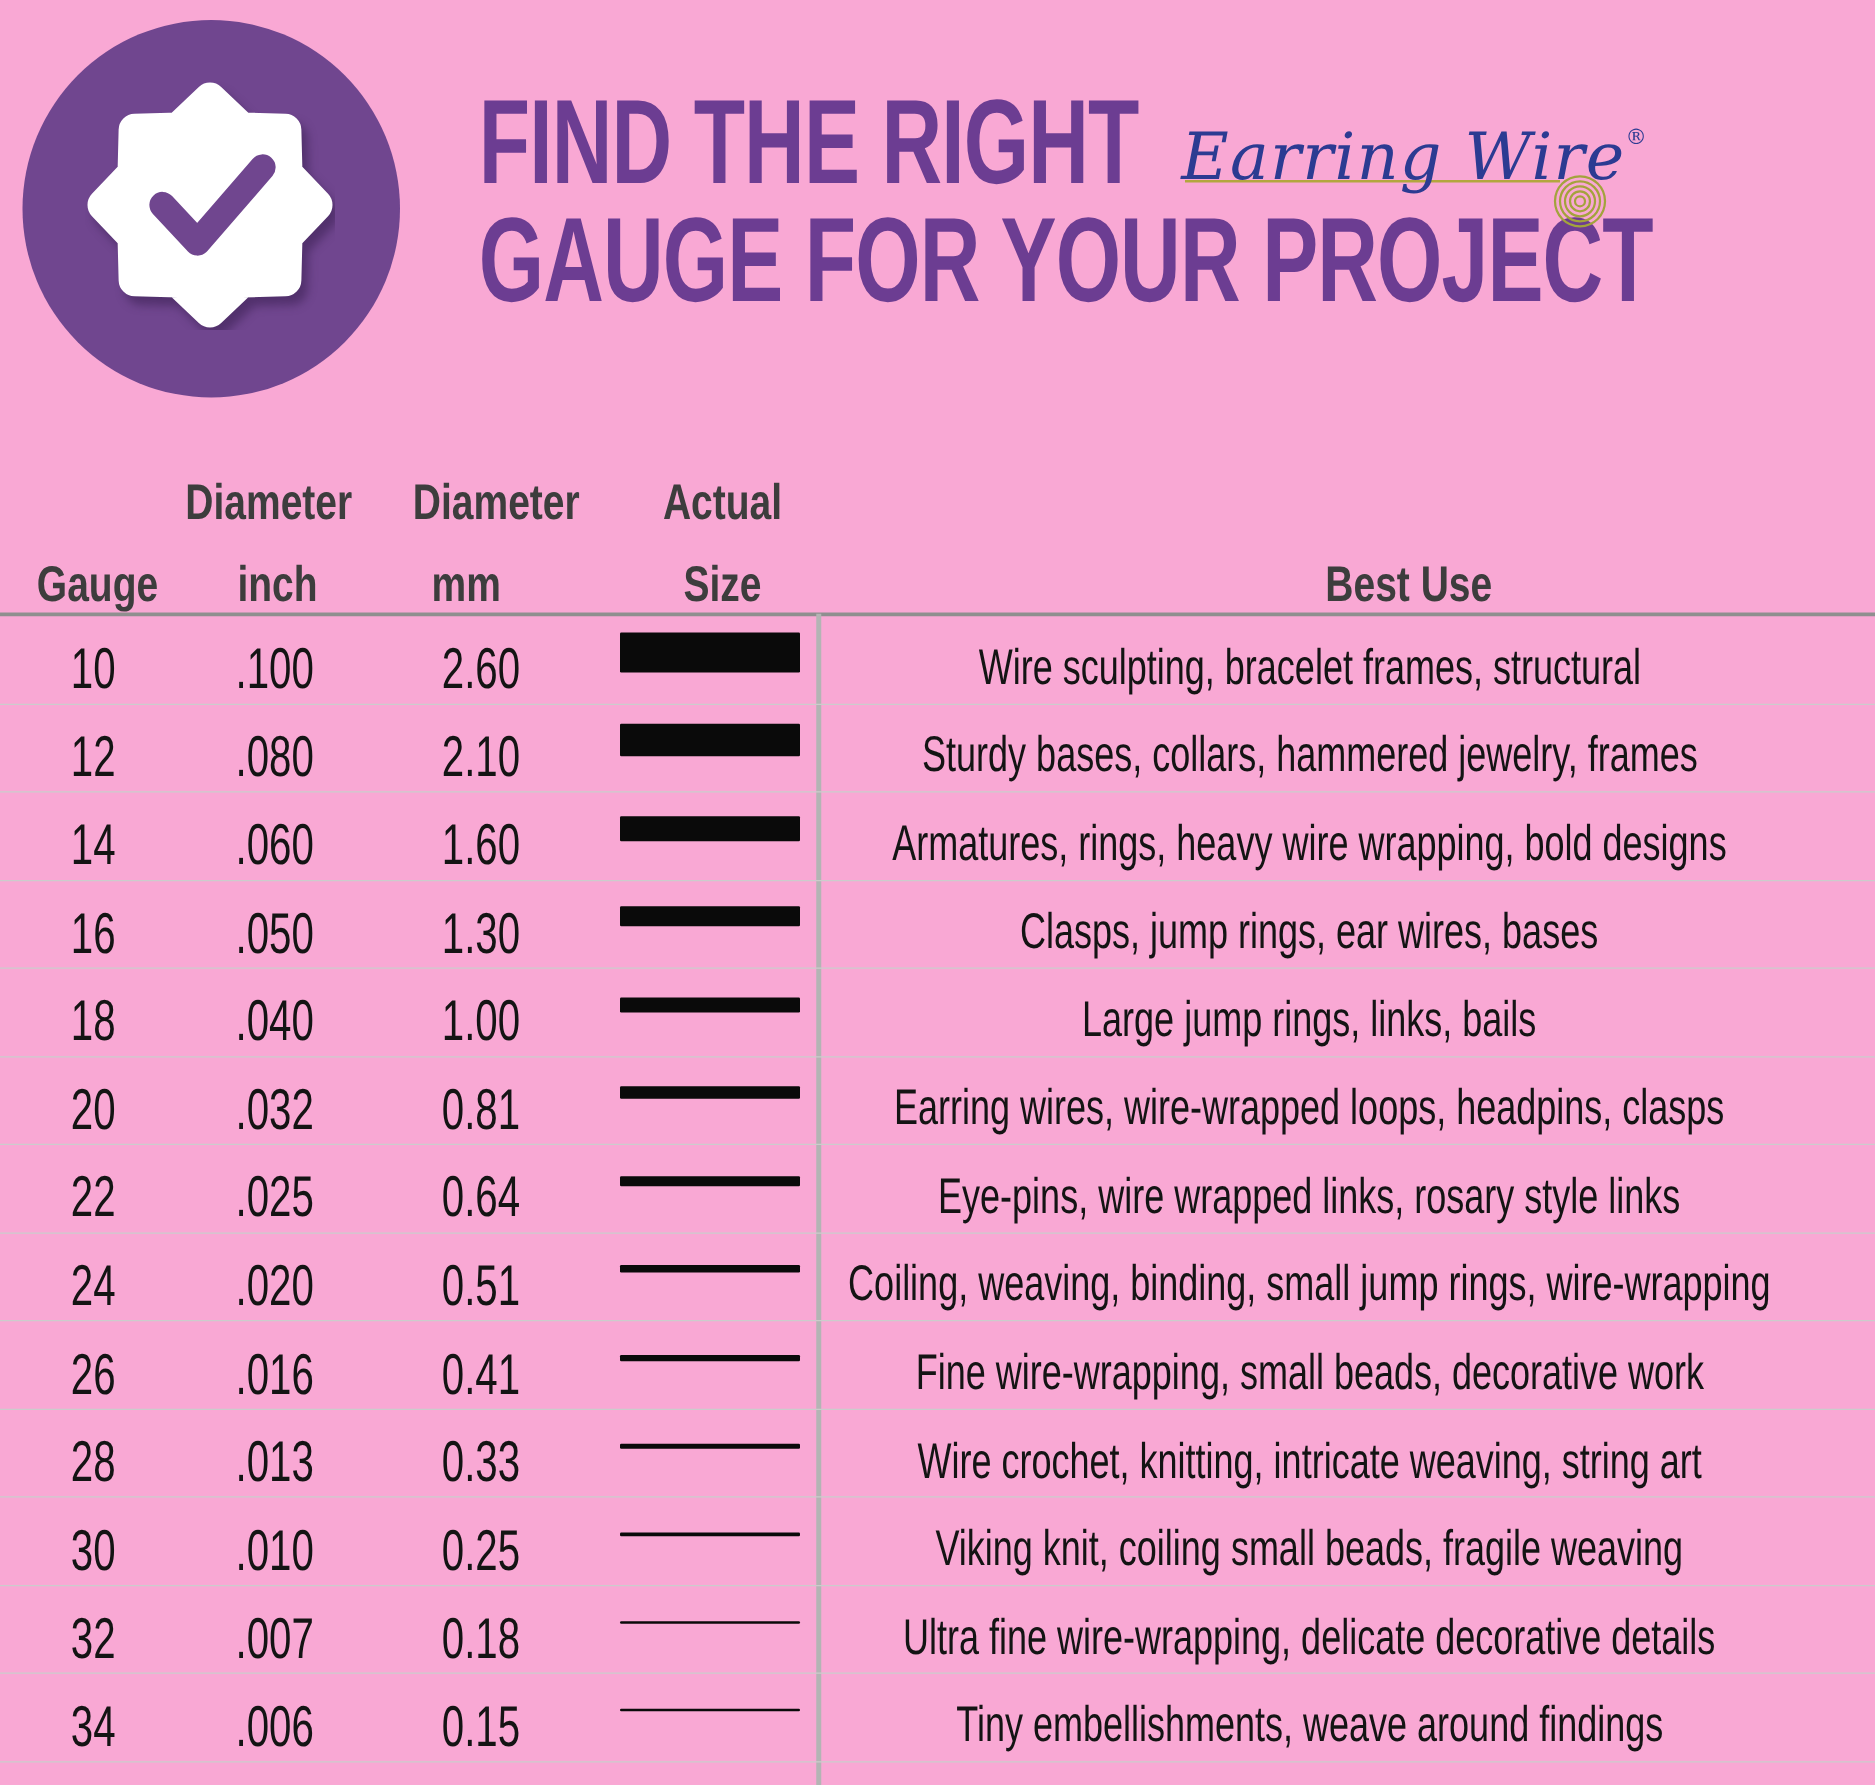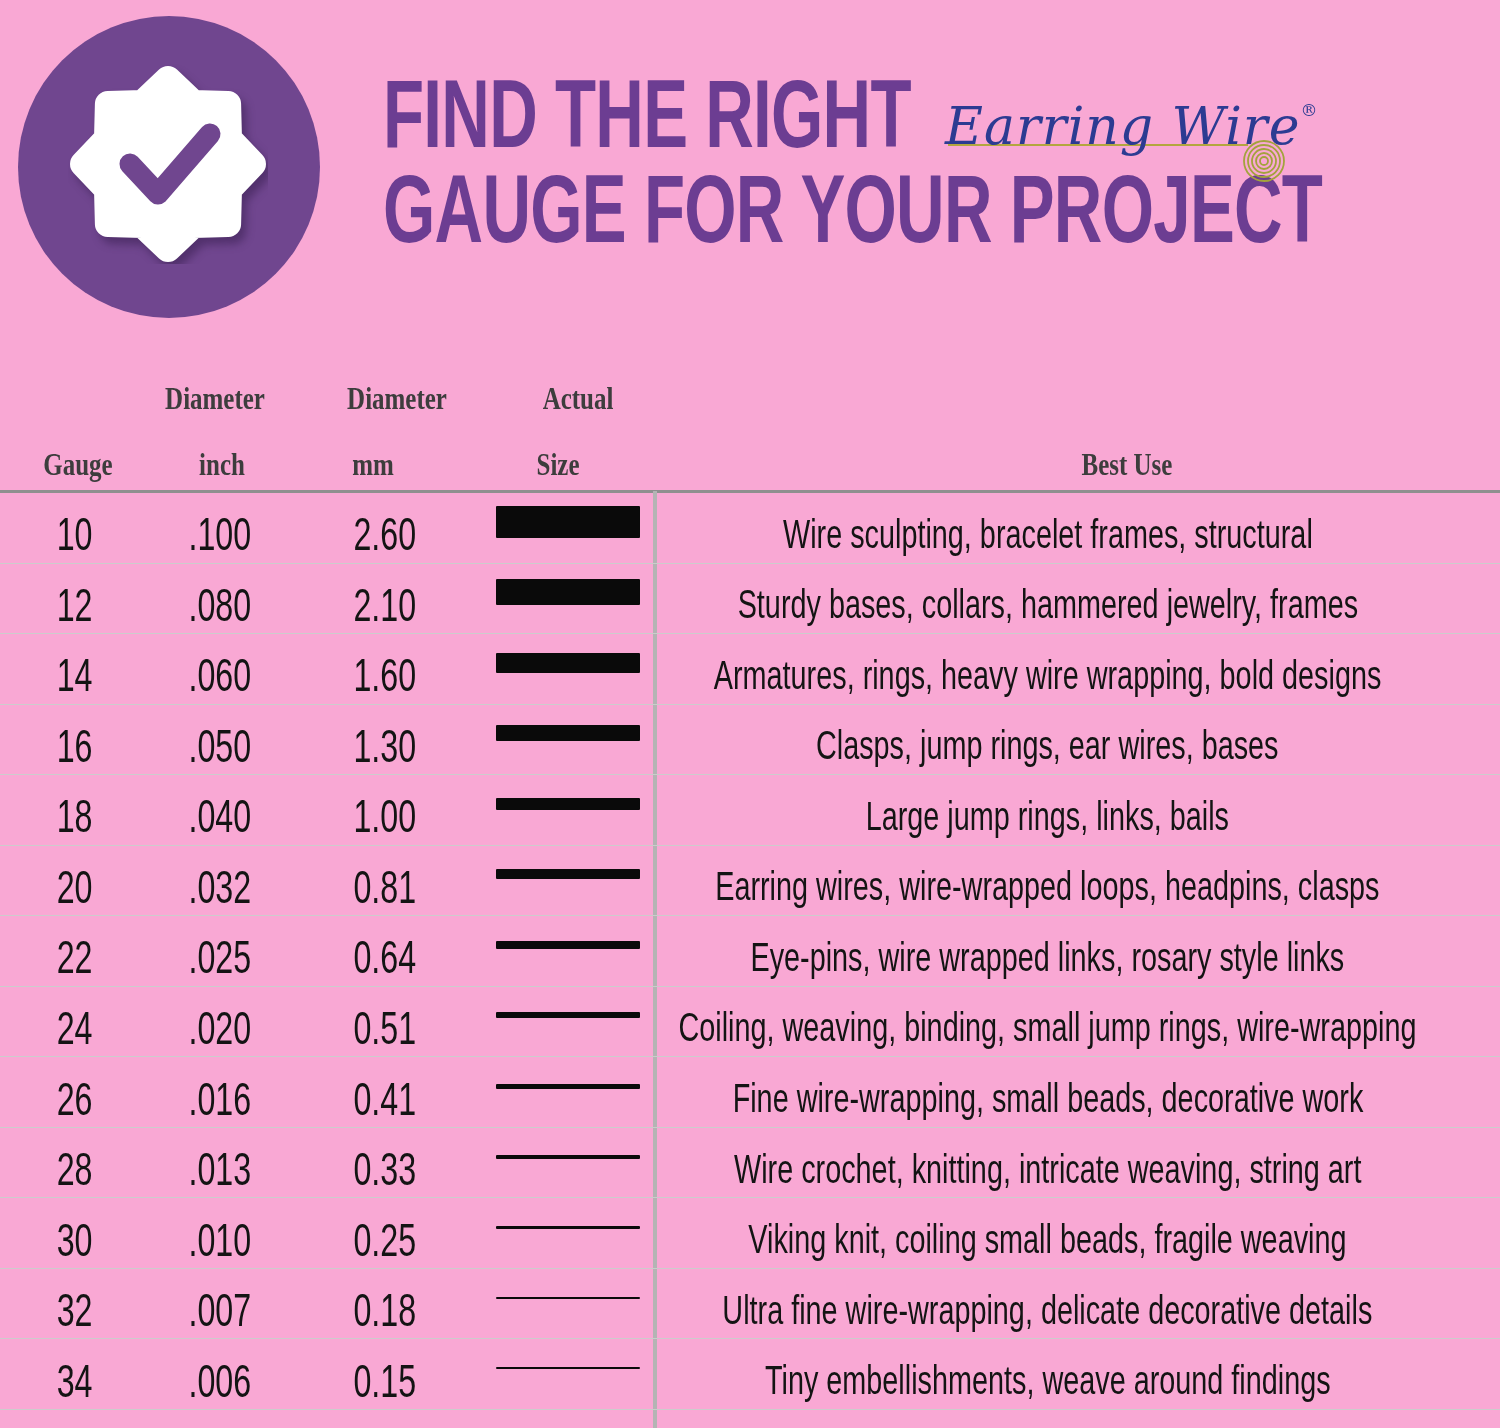--- a/index.html
+++ b/index.html
@@ -24,21 +24,21 @@
     position:absolute;left:945px;top:96px;width:360px;height:110px;
     color:#2c3b92;font-family:"DejaVu Serif","Liberation Serif",serif;
     font-style:italic;font-size:52px;white-space:nowrap;
   }
   .brand .brand-text{position:relative;z-index:2;letter-spacing:1px;}
   .brand .reg{font-size:17px;vertical-align:28px;font-style:normal;}
   .brand-underline{position:absolute;left:3px;top:48px;width:300px;height:2px;background:#b3a63e;z-index:1;}
   .spiral{position:absolute;left:296px;top:42px;z-index:1;}
   
   .thead{position:absolute;left:0;top:0;width:100%;color:#3d3d3d;font-weight:bold;}
-  .hcell{position:absolute;text-align:center;font-size:32px;transform:translateX(-50%);white-space:nowrap;font-family:Liberation Serif, serif;}
+  .hcell{position:absolute;text-align:center;font-size:40px;transform:translateX(-50%);white-space:nowrap;}
   .hcell .sq{display:inline-block;transform:scaleX(.78);transform-origin:center;}
   .h1{top:380px;}
   .h2{top:446px;}
   .header-rule{position:absolute;left:0;top:490px;width:1500px;height:3px;background:#8f8f8f;}
   .vdivider{position:absolute;left:653px;top:491px;width:4px;height:937px;background:#b4b4b4;}
   
   .rows{position:absolute;left:0;top:493px;width:1500px;height:917px;display:flex;flex-direction:column;}
   .row{flex:1 1 0;display:flex;border-bottom:1px solid #cccccc;align-items:center;}
   .cell{display:flex;justify-content:center;align-items:center;height:100%;}
   .c-gauge{width:150px;}
@@ -86,21 +86,21 @@
     </svg>
   </div>
 
   <div class="thead">
     <div class="hcell h1" style="left:215px"><span class="sq">Diameter</span></div>
     <div class="hcell h1" style="left:397px"><span class="sq">Diameter</span></div>
     <div class="hcell h1" style="left:578px"><span class="sq">Actual</span></div>
     <div class="hcell h2" style="left:78px"><span class="sq">Gauge</span></div>
     <div class="hcell h2" style="left:222px"><span class="sq">inch</span></div>
     <div class="hcell h2" style="left:373px"><span class="sq">mm</span></div>
-    <div class="hcell h2" style="left:558px"><span class="sq">Size</span></div>
+    <div class="hcell h2" style="left:578px"><span class="sq">Size</span></div>
     <div class="hcell h2" style="left:1127px"><span class="sq">Best Use</span></div>
   </div>
 
   <div class="header-rule"></div>
   <div class="vdivider"></div>
 
   <div class="rows">
     <div class="row">
       <div class="cell c-gauge num">
           <span>10</span>

